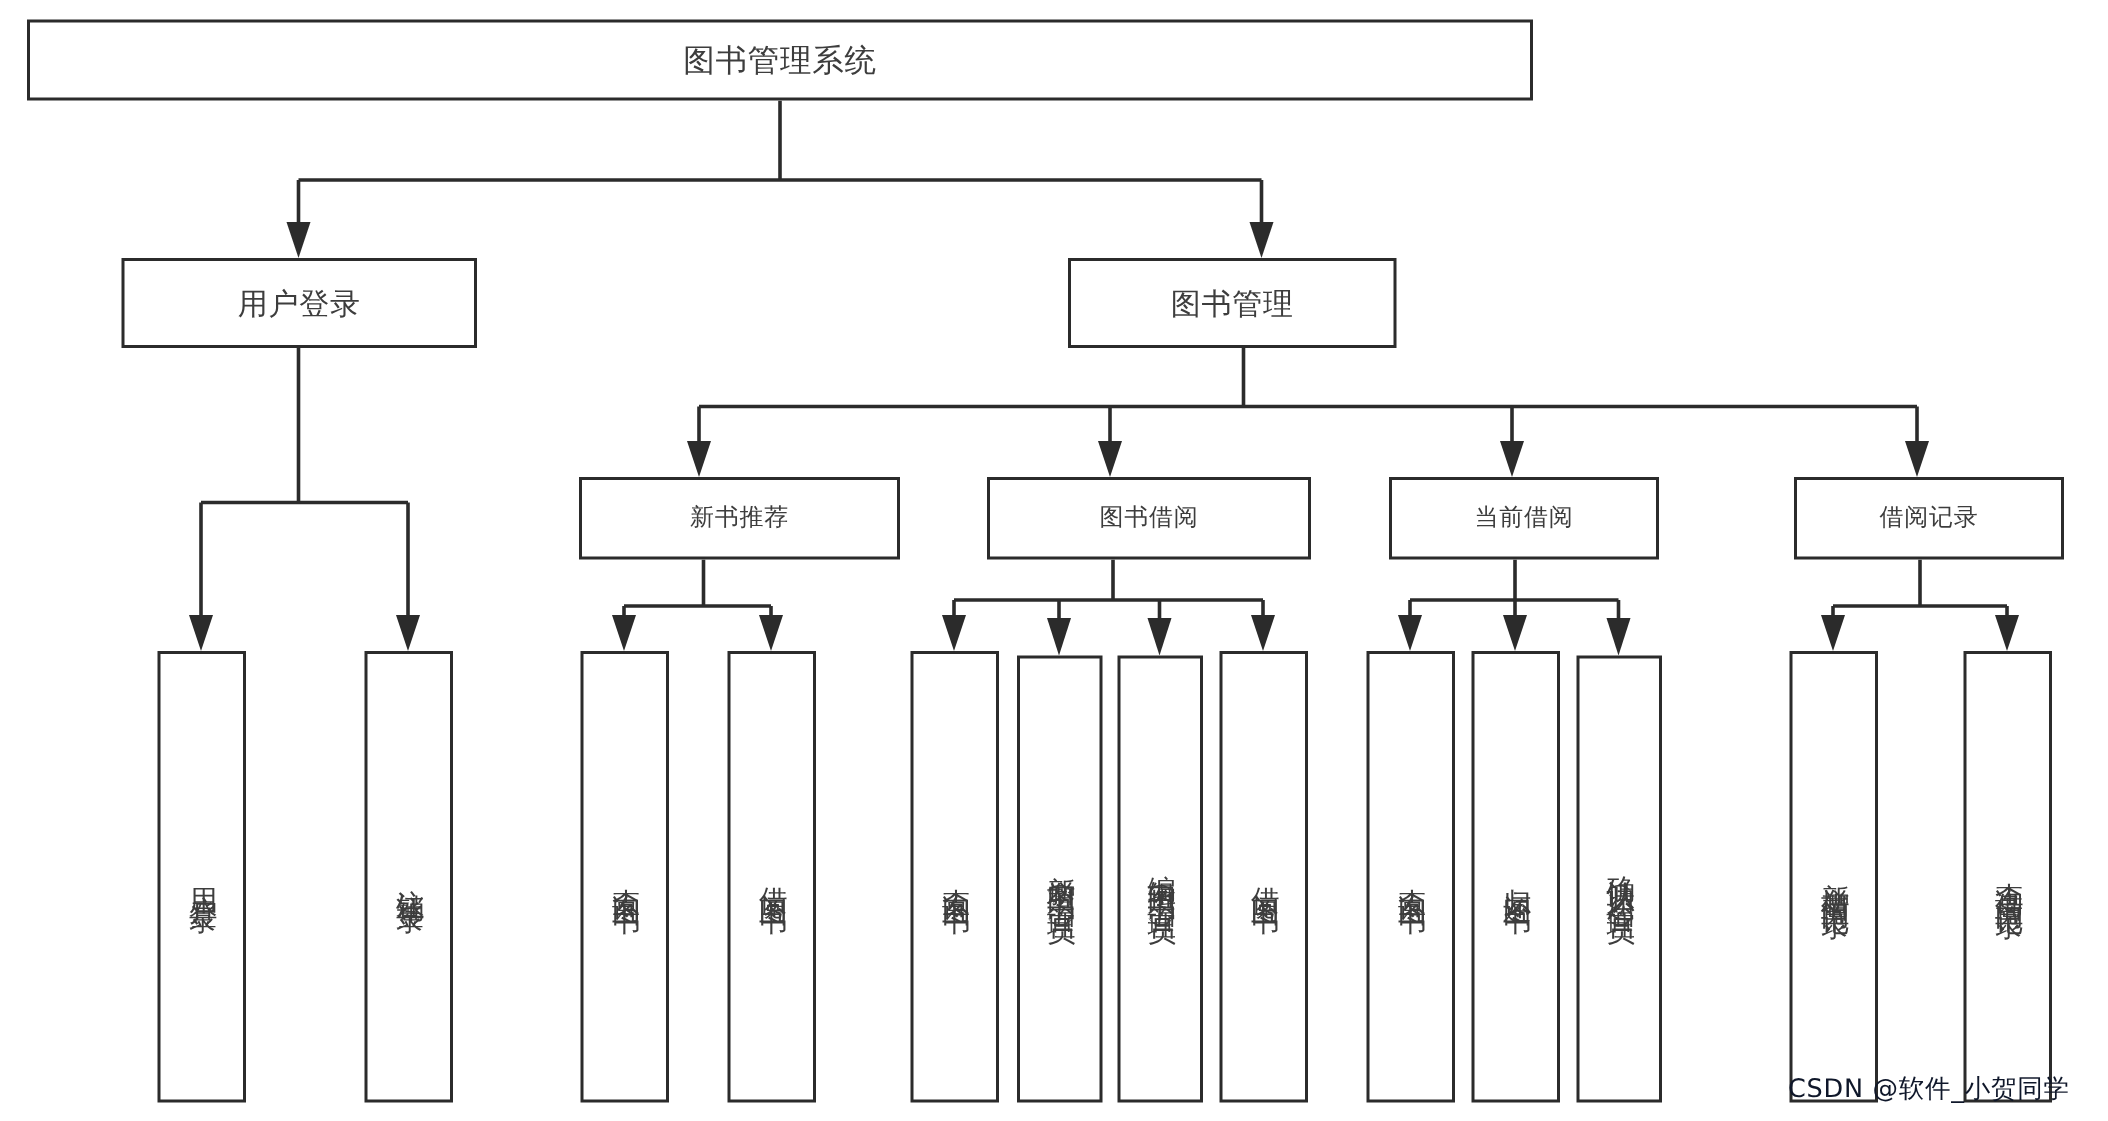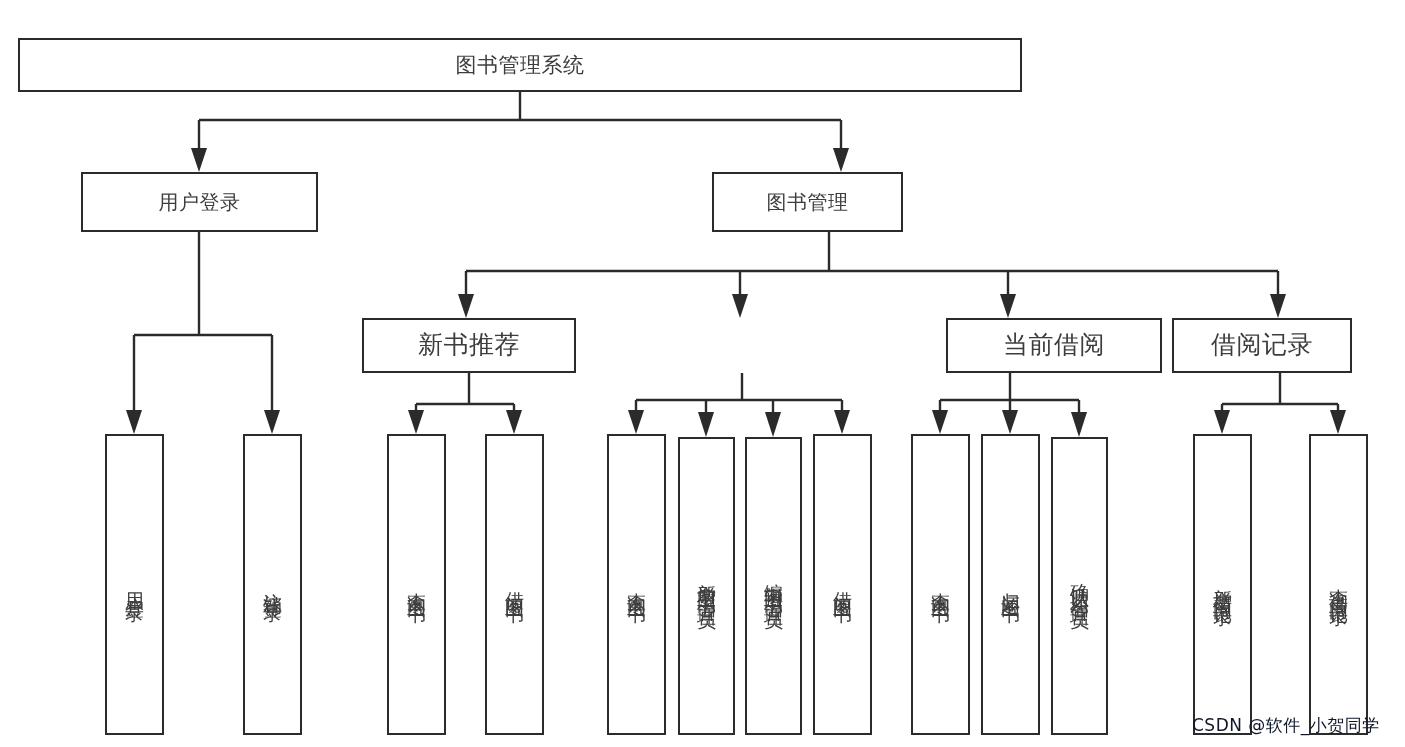--- a/index.html
+++ b/index.html
@@ -18,23 +18,23 @@
     box-sizing:border-box;
     background:#ffffff;
     border:2px solid #2b2b2b;
     display:flex;
     align-items:center;
     justify-content:center;
     color:#3d3d3d;
     line-height:1.15;
     letter-spacing:0.5px;
   }
-  .node.root{font-size:21px;margin-top:25px;}
+  .node.root{font-size:21px;}
   .node.level1{font-size:20px;}
-  .node.level2{font-size:25px;}
+  .node.level2{font-size:16px;margin-left:24px;}
   .node.leaf{
     font-size:19px;
     writing-mode:vertical-rl;
     text-orientation:upright;
     letter-spacing:4px;
     padding-top:6px;
     padding-bottom:6px;
     align-items:center;
     justify-content:center;
   }
@@ -122,28 +122,31 @@
     <polygon points="1330,410 1346,410 1338,434"></polygon>
   </svg>
 
   <div class="node root" style="left:18px;top:13px;width:1004px;height:54px;">
     <span>图书管理系统</span>
   </div>
 
   <div class="node level1" style="left:81px;top:172px;width:237px;height:60px;">
     <span>用户登录</span>
   </div>
-  <div class="node level1" style="left:712px;top:172px;width:191px;height:60px;">
+  <div class="node level1" style="left:712px;top:172px;width:219px;height:60px;">
     <span>图书管理</span>
   </div>
 
   <div class="node level2" style="left:362px;top:318px;width:214px;height:55px;">
     <span>新书推荐</span>
   </div>
-  <div class="node level2" style="left:946px;top:318px;width:216px;height:55px;">
+  <div class="node level2" style="left:634px;top:318px;width:216px;height:55px;">
+    <span>图书借阅</span>
+  </div>
+  <div class="node level2" style="left:902px;top:318px;width:180px;height:55px;">
     <span>当前借阅</span>
   </div>
   <div class="node level2" style="left:1172px;top:318px;width:180px;height:55px;">
     <span>借阅记录</span>
   </div>
 
   <div class="node leaf" style="left:105px;top:434px;width:59px;height:301px;">
     <span>用户登录</span>
   </div>
   <div class="node leaf" style="left:243px;top:434px;width:59px;height:301px;">

